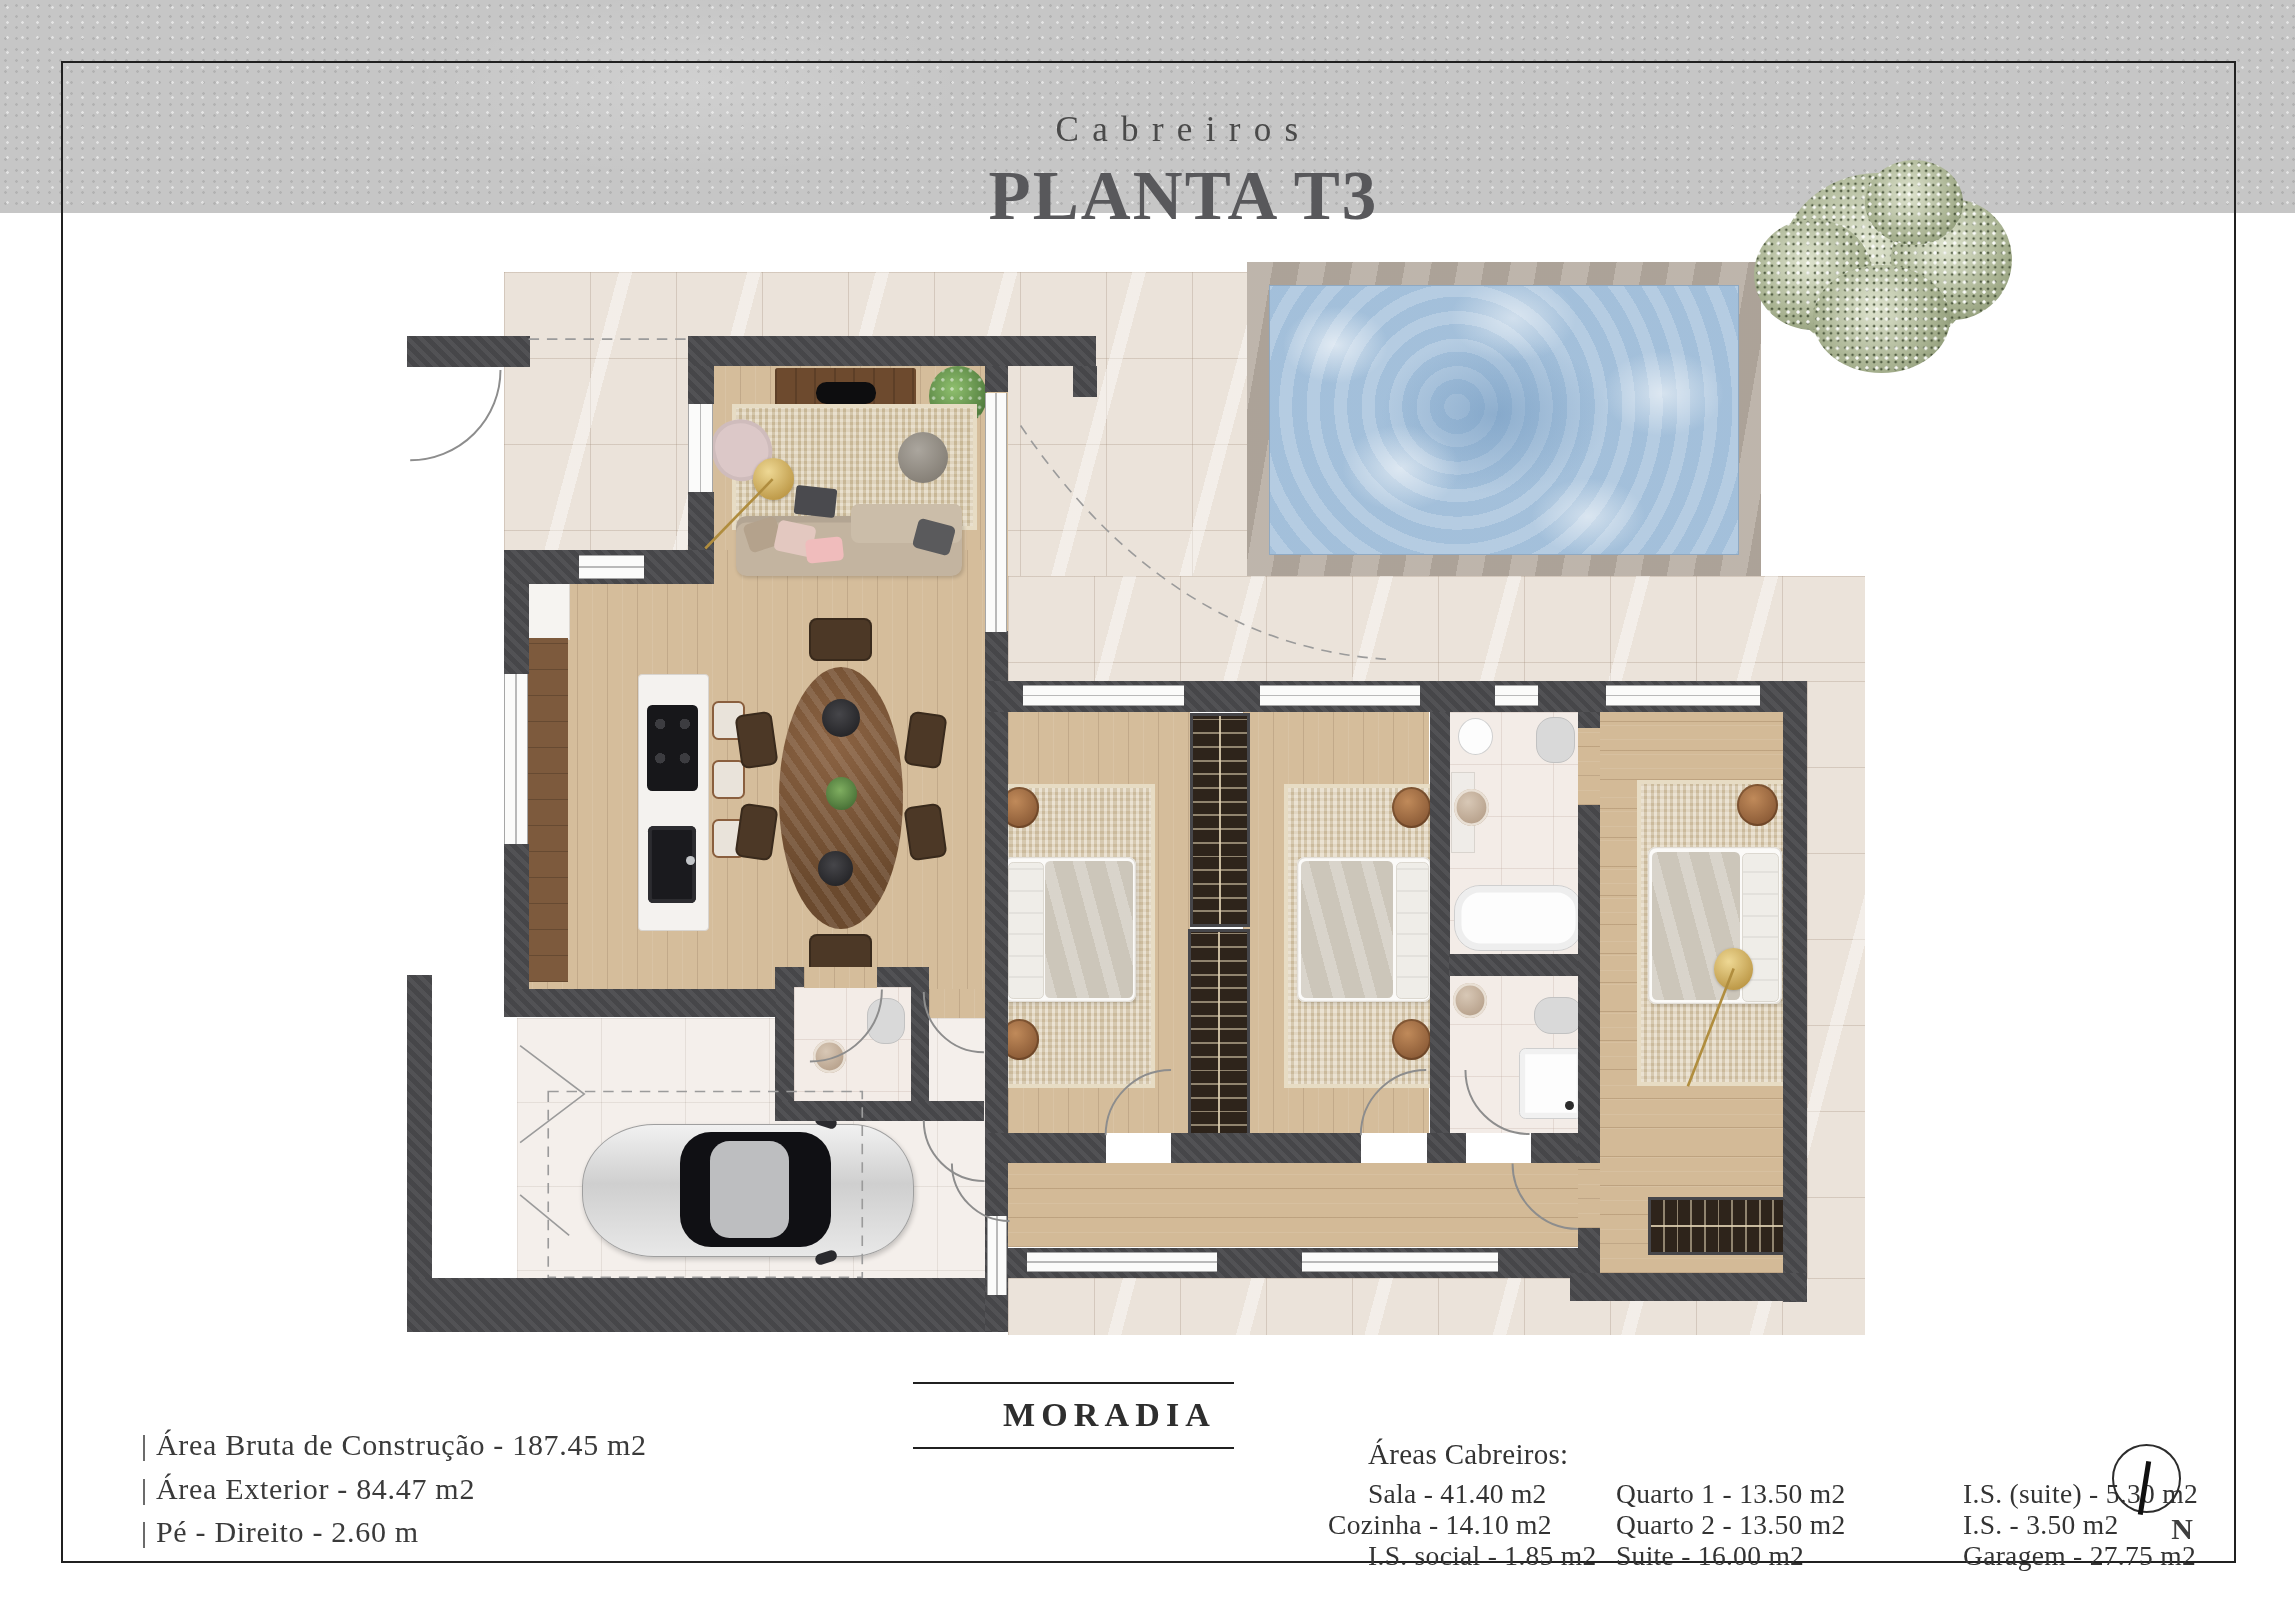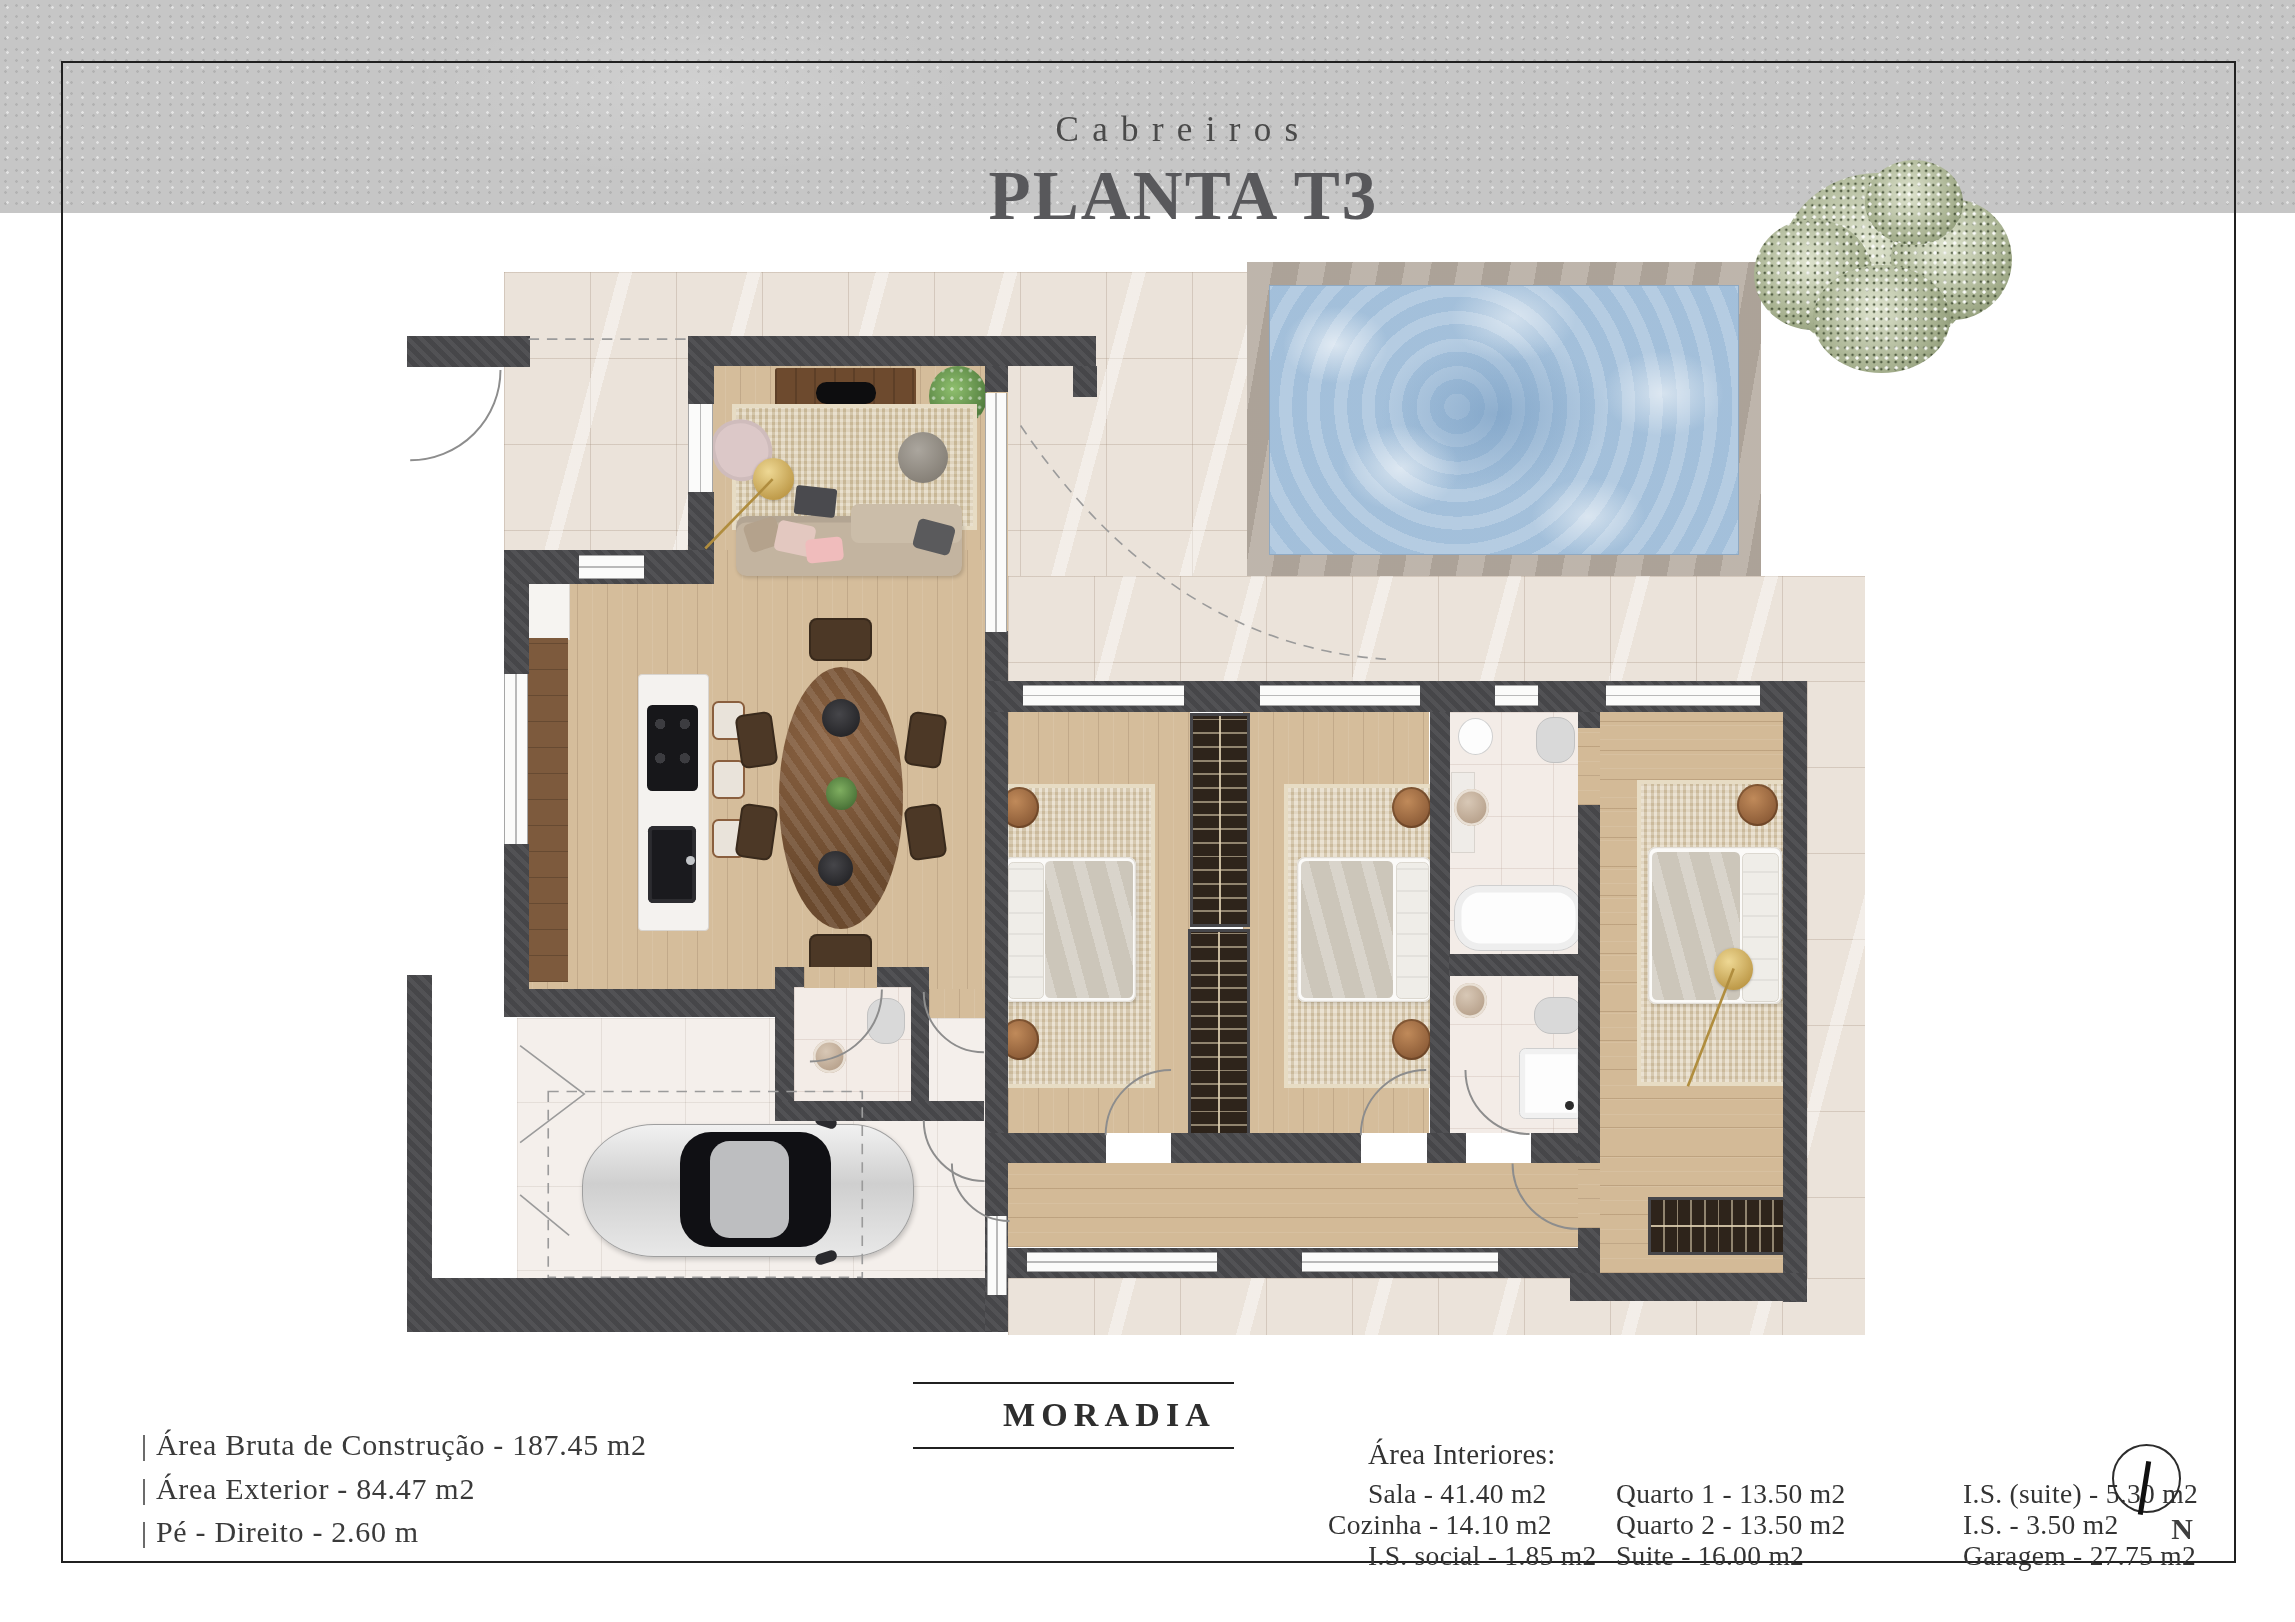--- a/index.html
+++ b/index.html
@@ -278,21 +278,21 @@
   <div class="a serif" style="left:0;top:157px;width:2295px;text-align:center;font-size:69px;font-weight:bold;letter-spacing:.03em;color:#58585b;z-index:46;">PLANTA T3</div>
 
   <div class="a" style="left:913px;top:1382px;width:321px;height:63px;background:#fff;border-top:2px solid #202020;border-bottom:2px solid #202020;z-index:45;">
     <div class="serif" style="width:100%;text-align:center;font-size:34px;letter-spacing:.18em;color:#2e2e2e;line-height:61px;font-weight:bold;">MORADIA</div>
   </div>
 
   <div class="a stat serif" style="left:105px;top:1428px;">| Área Bruta de Construção - 187.45 m2</div>
   <div class="a stat serif" style="left:105px;top:1472px;">| Área Exterior - 84.47 m2</div>
   <div class="a stat serif" style="left:105px;top:1515px;">| Pé - Direito - 2.60 m</div>
 
-  <div class="a area serif" style="left:1332px;top:1438px;font-size:29px;">Área Interiores:</div>
+  <div class="a area serif" style="left:1332px;top:1438px;font-size:29px;">Áreas Cabreiros:</div>
   <div class="a area serif" style="left:1332px;top:1478px;">Sala - 41.40 m2</div>
   <div class="a area serif" style="left:1292px;top:1509px;">Cozinha - 14.10 m2</div>
   <div class="a area serif" style="left:1332px;top:1540px;text-align:center;">I.S. social - 1.85 m2</div>
   <div class="a area serif" style="left:1580px;top:1478px;">Quarto 1 - 13.50 m2</div>
   <div class="a area serif" style="left:1580px;top:1509px;">Quarto 2 - 13.50 m2</div>
   <div class="a area serif" style="left:1580px;top:1540px;text-align:right;">Suite - 16.00 m2</div>
   <div class="a area serif" style="left:1927px;top:1478px;">I.S. (suite) - 5.30 m2</div>
   <div class="a area serif" style="left:1927px;top:1509px;">I.S. - 3.50 m2</div>
   <div class="a area serif" style="left:1927px;top:1540px;">Garagem - 27.75 m2</div>
 

